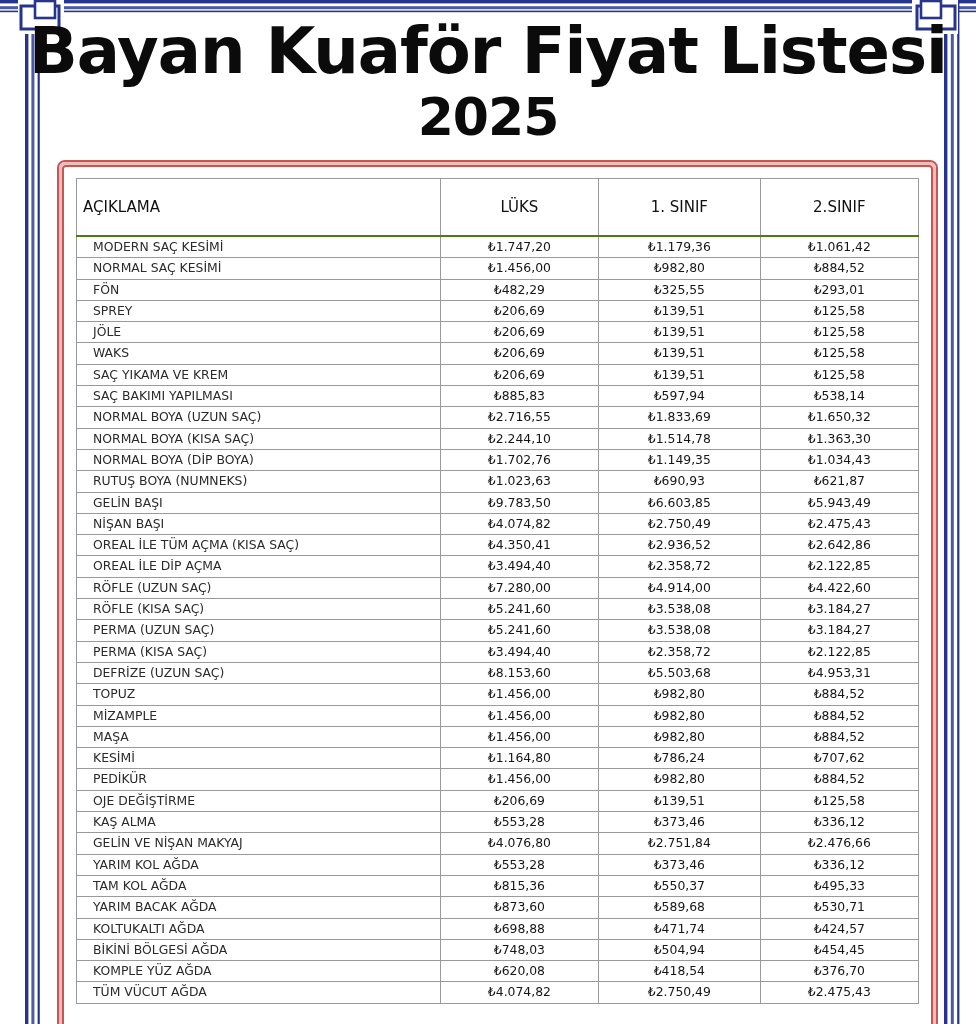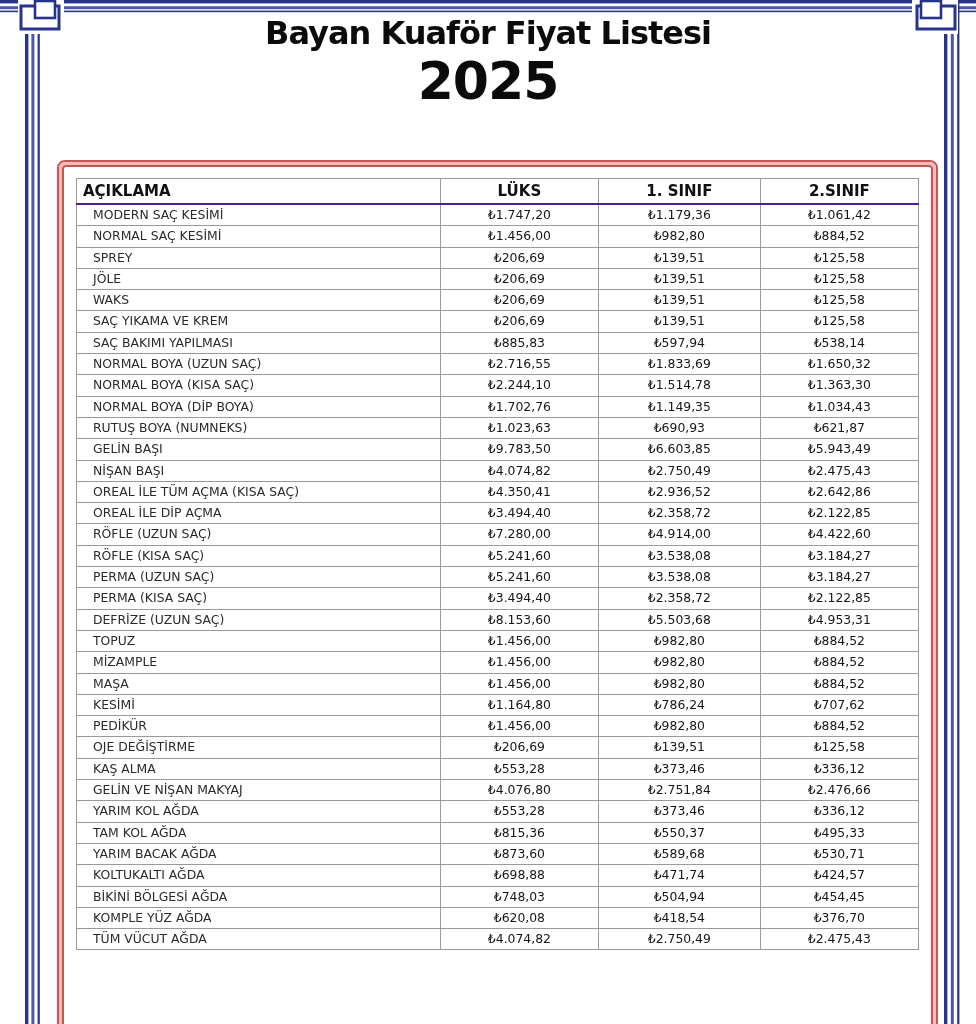--- a/index.html
+++ b/index.html
@@ -7,21 +7,21 @@
     width:976px;height:1024px;position:relative;overflow:hidden;
     background:#ffffff;
     font-family:"DejaVu Sans","Liberation Sans",sans-serif;
   }
   .frame-svg{position:absolute;top:0;left:0;z-index:0;}
   .title-block{
     position:absolute;top:16px;left:0;right:0;z-index:2;
     text-align:center;color:#0b0b0b;
     font-weight:900;letter-spacing:-1px;line-height:1.12;
   }
-  .title-line1{font-size:32px;}
+  .title-line1{font-size:64px;}
   .title-line2{font-size:52px;}
   .panel-outer{
     position:absolute;left:57px;top:160px;width:877px;height:900px;z-index:1;
     border:2px solid #c65553;border-radius:8px;background:#fff;
   }
   .panel-mid{
     width:100%;height:100%;box-sizing:border-box;
     border:3px solid #f0bcba;border-radius:6px;
   }
   .panel-inner{
@@ -30,23 +30,23 @@
     padding:11px 12px;
   }
   table.price-table{
     width:100%;border-collapse:collapse;table-layout:fixed;
     color:#1e1e1e;
   }
   .price-table th,.price-table td{
     border:1px solid #9a9a9a;overflow:hidden;white-space:nowrap;
   }
   .price-table th{
-    font-size:15px;font-weight:bold;color:#101010;
-    height:24px;padding:0;text-align:center;
-    border-bottom:2px solid #4c1d95;
+    font-size:15px;font-weight:normal;color:#101010;
+    height:24px;padding:16px;text-align:center;
+    border-bottom:2px solid #4d7c0f;
   }
   .price-table th.svc{text-align:left;padding-left:6px;}
   .price-table td{
     font-size:12.4px;height:20.3px;padding:0;line-height:20.3px;
   }
   .price-table td.svc{text-align:left;padding-left:16px;color:#2a2a2a;}
   .price-table td.num{text-align:center;color:#161616;}
 </style>
 </head>
 <body>
@@ -108,20 +108,26 @@
               <td class="num">₺1.179,36</td>
               <td class="num">₺1.061,42</td>
             </tr>
             <tr>
               <td class="svc">NORMAL SAÇ KESİMİ</td>
               <td class="num">₺1.456,00</td>
               <td class="num">₺982,80</td>
               <td class="num">₺884,52</td>
             </tr>
             <tr>
+              <td class="svc">FÖN</td>
+              <td class="num">₺482,29</td>
+              <td class="num">₺325,55</td>
+              <td class="num">₺293,01</td>
+            </tr>
+            <tr>
               <td class="svc">SPREY</td>
               <td class="num">₺206,69</td>
               <td class="num">₺139,51</td>
               <td class="num">₺125,58</td>
             </tr>
             <tr>
               <td class="svc">JÖLE</td>
               <td class="num">₺206,69</td>
               <td class="num">₺139,51</td>
               <td class="num">₺125,58</td>

